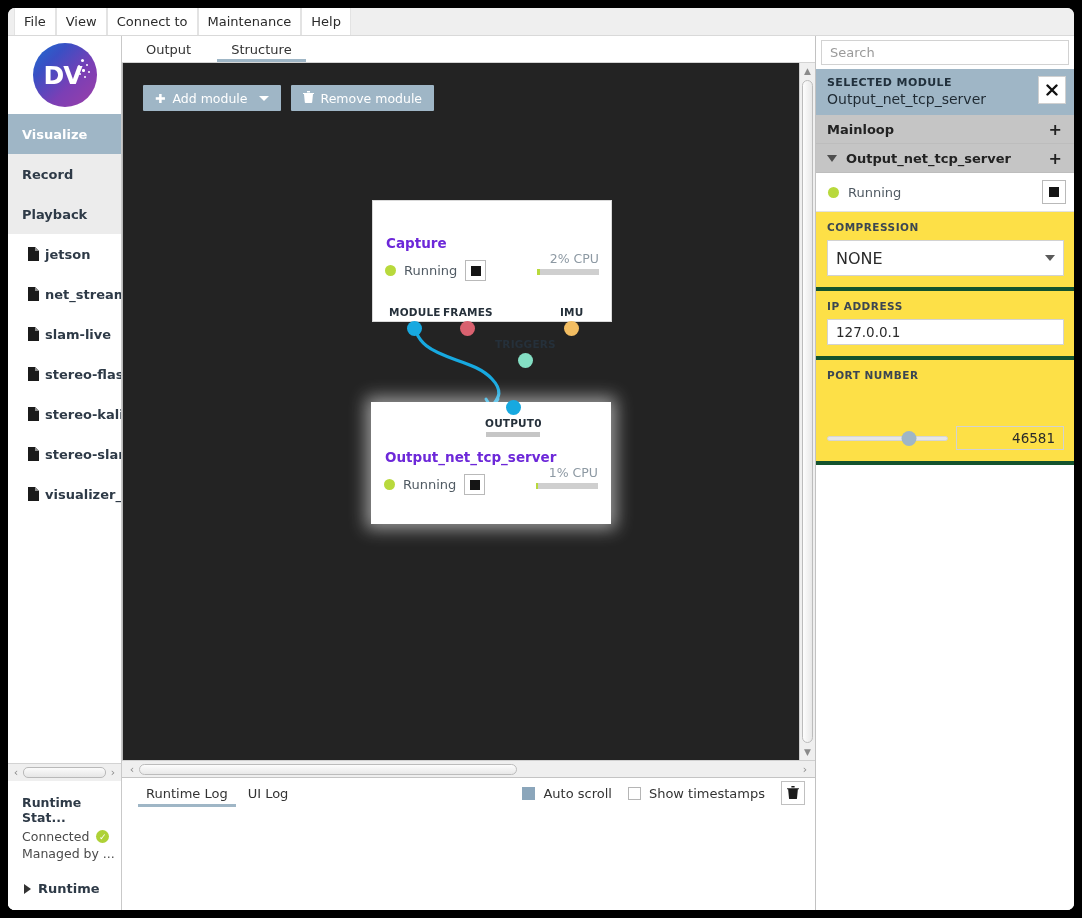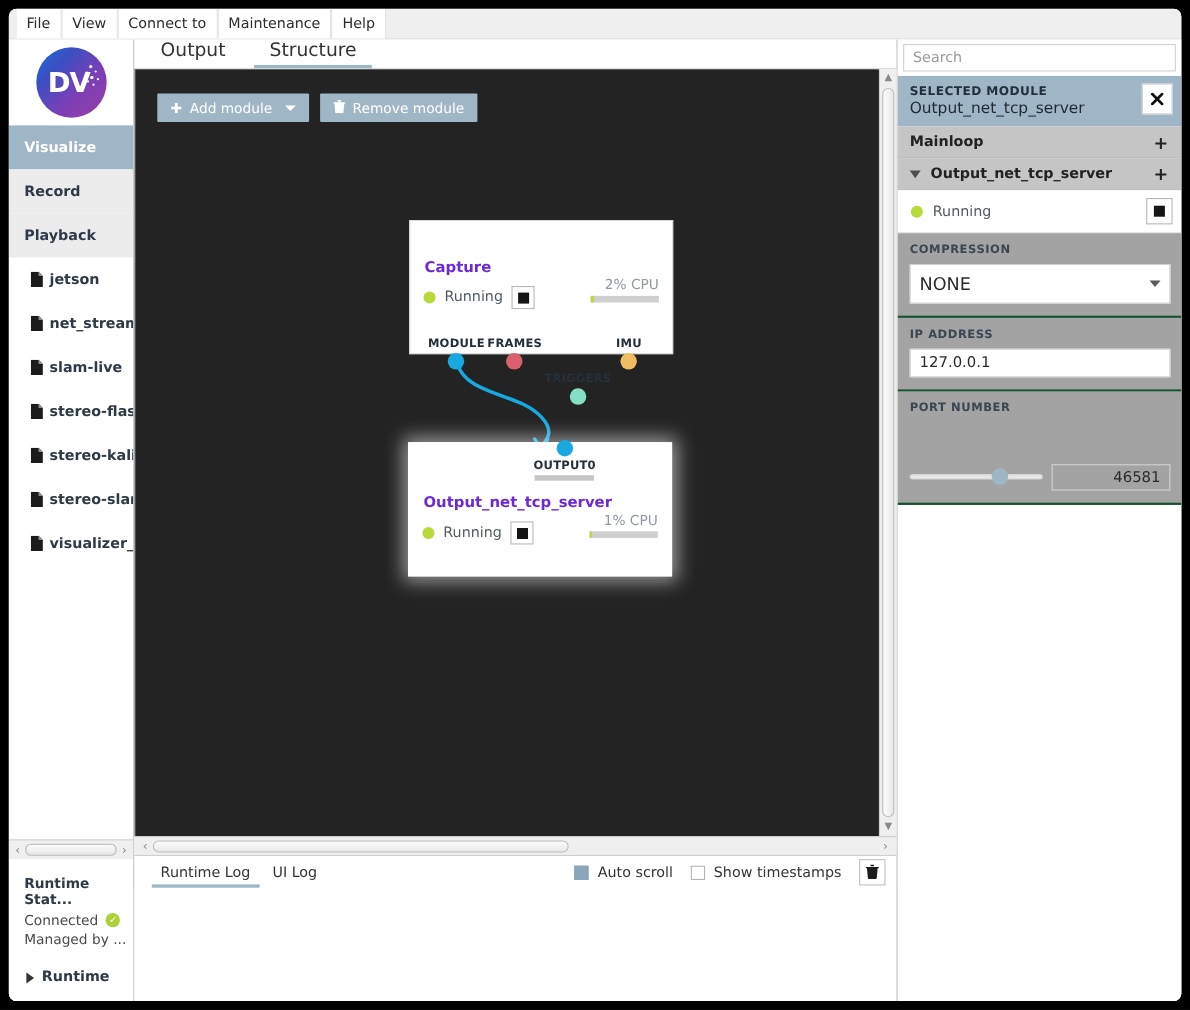--- a/index.html
+++ b/index.html
@@ -202,23 +202,23 @@
   .tabbar {
     flex: 0 0 27px;
     height: 27px;
     background: #fff;
     display: flex;
     align-items: stretch;
     border-bottom: 1px solid #d4d4d4;
     padding-left: 4px;
   }
   .tab {
-    display: flex; align-items: flex-start; justify-content: center;
+    display: flex; align-items: center; justify-content: center;
     padding: 0 20px;
-    font-size: 17px;
+    font-size: 13px;
     color: #333;
     cursor: pointer;
     position: relative;
   }
   .tab.selected::after {
     content: ""; position: absolute; left: 6px; right: 6px; bottom: 0;
     height: 3px; background: #9fb6c6;
   }
   .canvas-area {
     flex: 1 1 auto;
@@ -457,22 +457,22 @@
     height: 39px;
     display: flex; align-items: center;
     padding: 0 8px 0 12px;
     border-bottom: 1px solid #e2e2e2;
     background: #fff;
   }
   .prop-run .state-label { margin-left: 9px; }
   .prop-run .stop-btn { margin-left: auto; width: 24px; height: 24px; }
   .prop-block {
     padding: 9px 10px 11px 11px;
-    border-bottom: 2px solid #14532d;
-    background: #a3a3a3;
+    border-bottom: 4px solid #14532d;
+    background: #fde047;
   }
   .prop-label {
     font-size: 10.5px; font-weight: bold;
     color: #3b4652; letter-spacing: .5px;
     margin-bottom: 7px;
   }
   .select-box {
     height: 36px;
     border: 1px solid #d2d2d2;
     background: #fff;
@@ -489,21 +489,21 @@
     border-right: 5px solid transparent;
   }
   .text-box {
     height: 26px;
     border: 1px solid #d2d2d2;
     background: #fff;
     display: flex; align-items: center;
     padding: 0 8px;
     font-size: 13.5px; color: #2a2a2a;
   }
-  .slider-row { display: flex; gap: 8px; margin-top: 45px; }
+  .slider-row { display: flex; align-items: center; gap: 8px; margin-top: 45px; }
   .slider {
     flex: 1 1 auto;
     height: 22px;
     position: relative;
     display: flex; align-items: center;
     cursor: pointer;
   }
   .slider-track {
     width: 100%; height: 5px;
     background: #e6e6e6;

